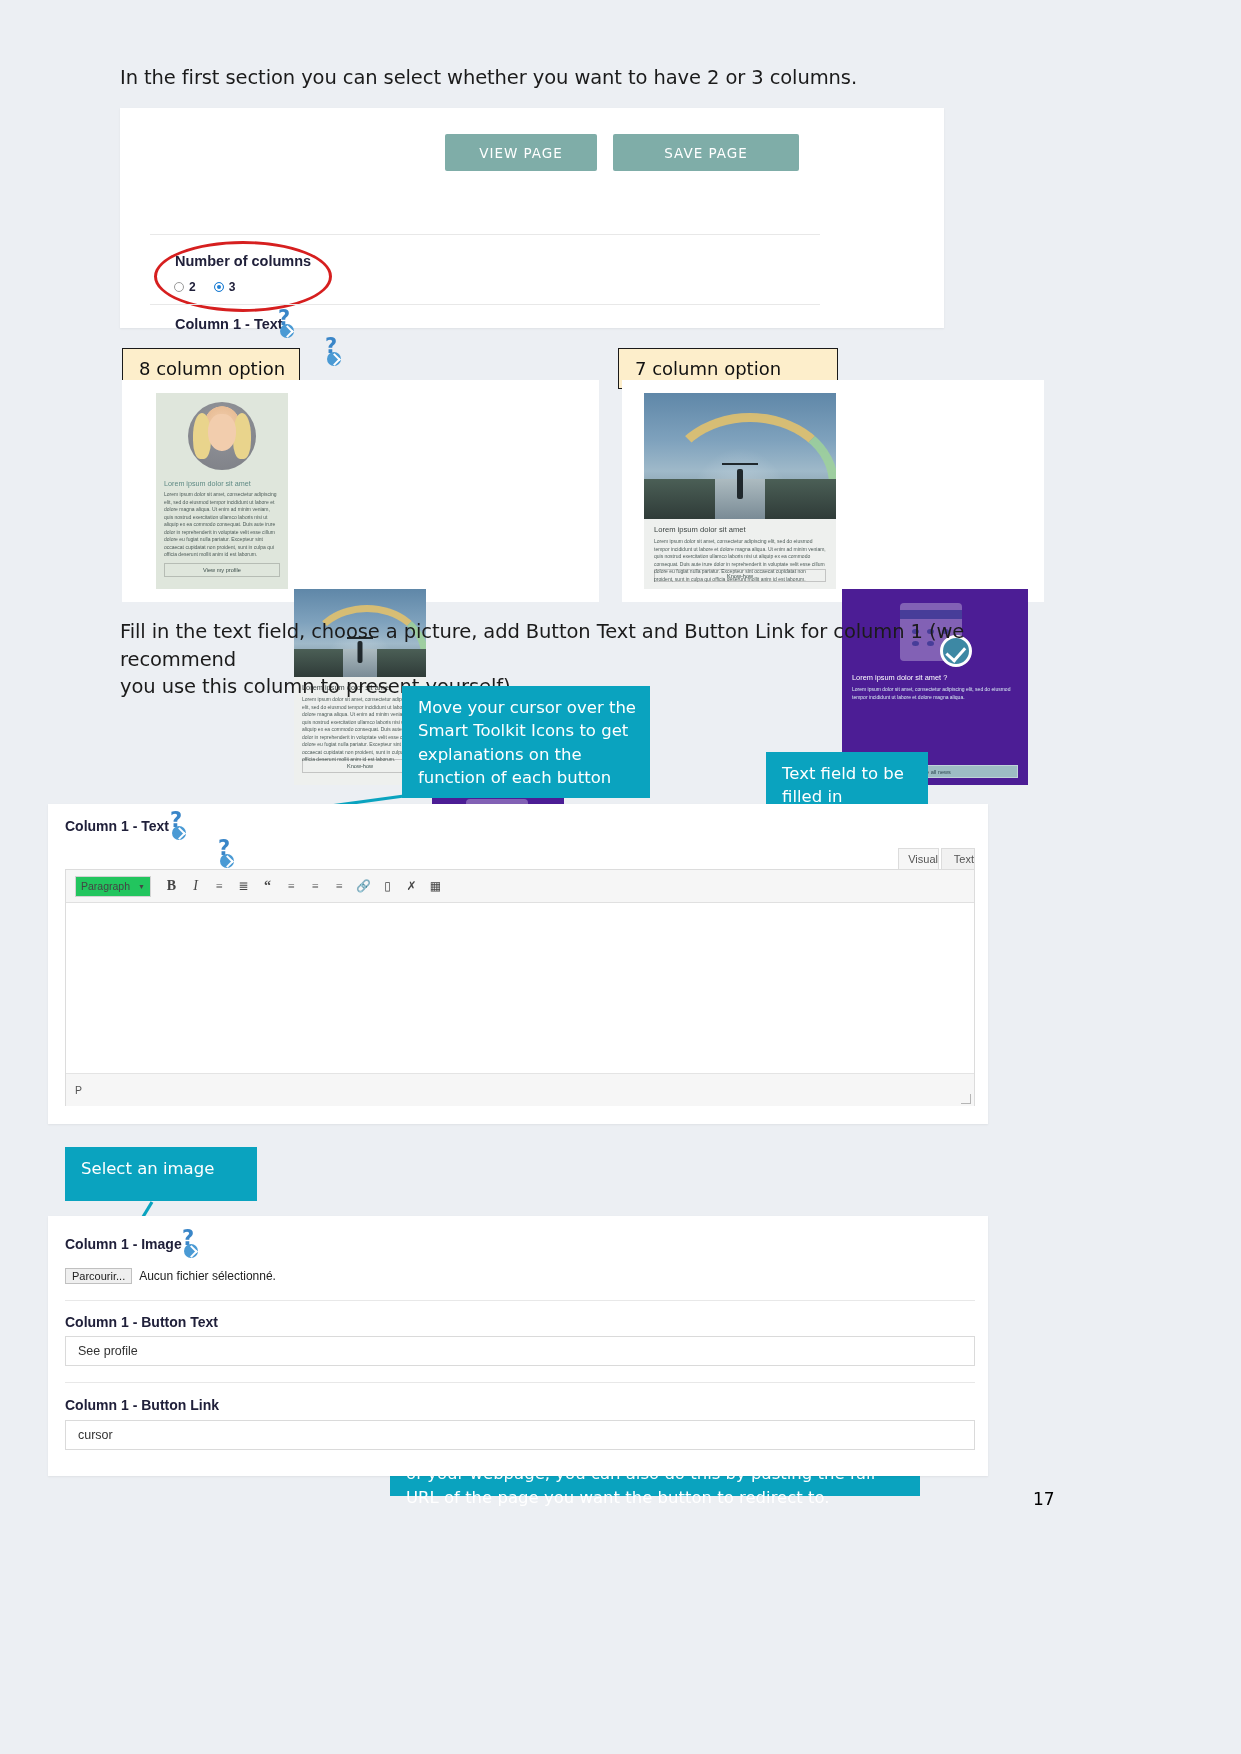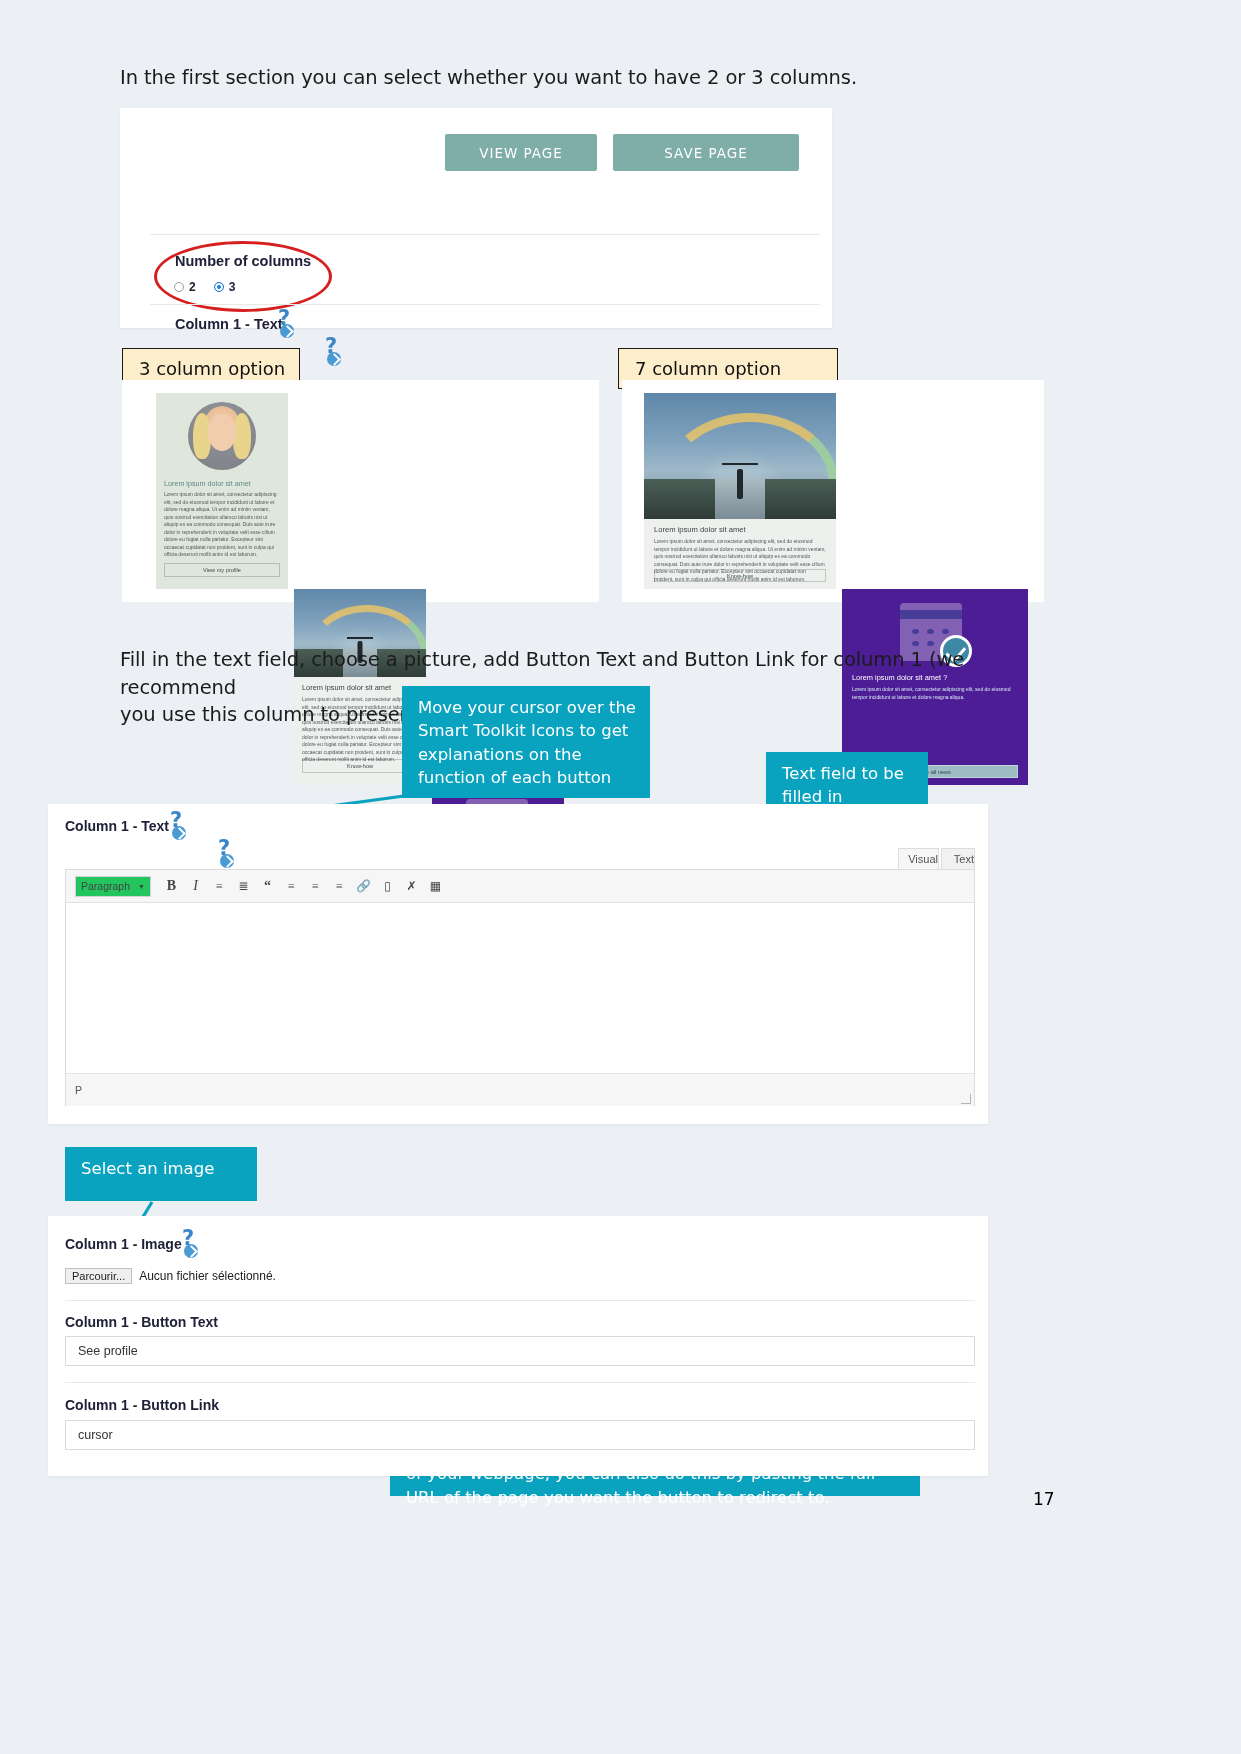--- a/index.html
+++ b/index.html
@@ -248,21 +248,21 @@
     font-size: 17px; color: #000000;
   }
 </style>
 </head>
 <body>
 
 <div class="abs doc-text" style="left:120px; top:64px; width:960px;">
   <span>In the first section you can select whether you want to have 2 or 3 columns.</span>
 </div>
 
-<div class="abs panel" style="left:120px; top:108px; width:712px; height:220px;">
+<div class="abs panel" style="left:120px; top:108px; width:824px; height:220px;">
 
   <div class="abs btn-teal" style="left:325px; top:26px; width:152px; height:37px;">
     <span>VIEW PAGE</span>
   </div>
   <div class="abs btn-teal" style="left:493px; top:26px; width:186px; height:37px;">
     <span>SAVE PAGE</span>
   </div>
 
   <div class="abs row-divider" style="left:30px; top:126px; width:670px;"></div>
 
@@ -292,21 +292,21 @@
     <span class="stk-q">?</span>
     <span class="stk-ball"></span>
   </div>
   <div class="abs stk-icon" style="left:205px; top:202px;">
     <span class="stk-q">?</span>
     <span class="stk-ball"></span>
   </div>
 </div>
 
 <div class="abs yellow-box" style="left:122px; top:348px; width:178px; height:41px;">
-  <span>3 column option</span>
+  <span>8 column option</span>
 </div>
 <div class="abs yellow-box" style="left:618px; top:348px; width:220px; height:41px;">
   <span>7 column option</span>
 </div>
 
 <div class="abs prev-wrap" style="left:122px; top:380px; width:477px; height:222px;">
 
   <div class="abs card card-green" style="left:34px; top:13px; width:132px; height:196px;">
     <div class="abs portrait-circle" style="left:32px; top:9px; width:68px; height:68px;">
       <span class="hair-l"></span>
@@ -375,21 +375,21 @@
       <span class="cal-dot" style="left:44%; top:66%;"></span>
       <span class="cal-dot" style="left:68%; top:66%;"></span>
     </div>
     <div class="abs check-badge" style="left:98px; top:46px; width:32px; height:32px;"></div>
     <div class="abs card-title" style="left:10px; top:84px; width:166px; font-size:7.4px; color:#ffffff;">Lorem ipsum dolor sit amet ?</div>
     <div class="abs card-body" style="left:10px; top:97px; width:166px; font-size:5px; line-height:1.5; color:#d8ecf3;">Lorem ipsum dolor sit amet, consectetur adipiscing elit, sed do eiusmod tempor incididunt ut labore et dolore magna aliqua.</div>
     <div class="abs card-btn" style="left:10px; top:176px; width:166px; height:13px; font-size:5.6px; color:#2f4a52; background:#9dbcc4; border-color:rgba(255,255,255,0.35);">See all news</div>
   </div>
 </div>
 
-<div class="abs doc-text" style="left:120px; top:618px; width:960px;margin-top:28px;">
+<div class="abs doc-text" style="left:120px; top:618px; width:960px;">
   <div>Fill in the text field, choose a picture, add Button Text and Button Link for column 1 (we recommend</div>
   <div>you use this column to present yourself).</div>
 </div>
 
 <svg class="abs" style="left:0; top:0; width:1241px; height:1754px; pointer-events:none;" viewBox="0 0 1241 1754">
   <g stroke="#0aa3bf" stroke-width="3.2" fill="none">
     <line x1="404" y1="796" x2="228" y2="820"></line>
     <line x1="830" y1="812" x2="782" y2="996"></line>
     <line x1="452" y1="930" x2="236" y2="906"></line>
     <line x1="180" y1="1000" x2="104" y2="912"></line>

